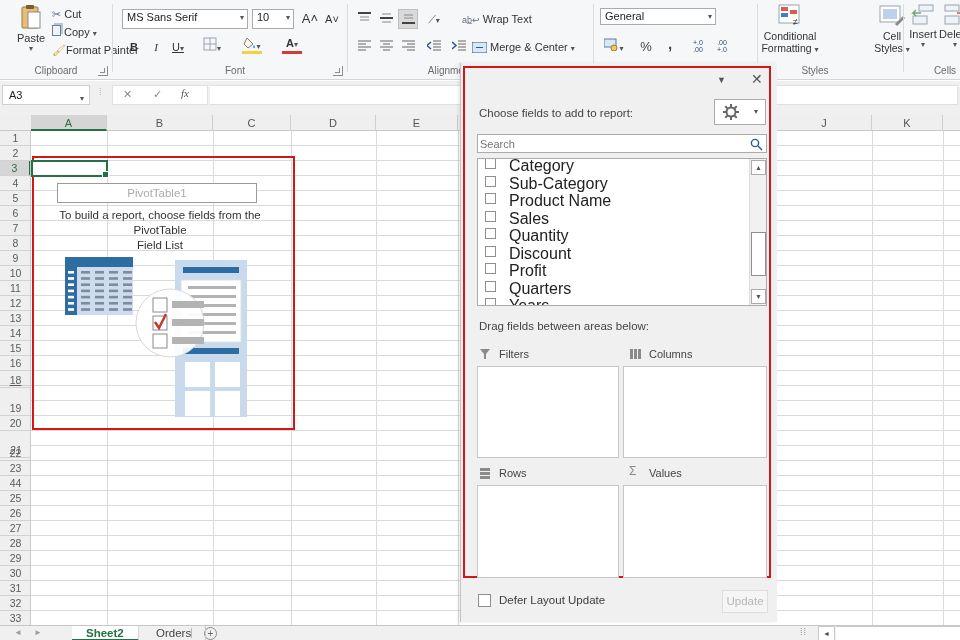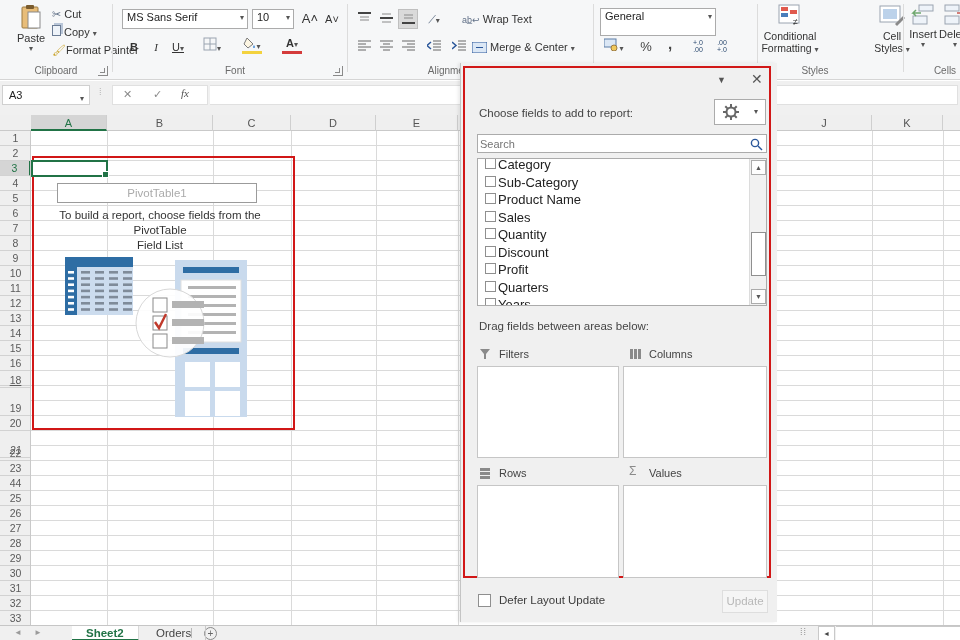--- a/index.html
+++ b/index.html
@@ -55,21 +55,21 @@
   #pane { left:460px; top:63px; width:317px; height:559px; background:#f0f0f0; border-left:1px solid #c4c4c4; box-shadow:-2px 0 3px rgba(0,0,0,.08); }
   #pane .ttl { position:absolute; left:18px; top:10px; font-size:17px; color:#217346; }
   #pane-close { position:absolute; left:290px; top:8px; font-size:14px; color:#555; }
   #pane-caret { position:absolute; left:256px; top:12px; font-size:9px; color:#555; }
   #gearbtn { position:absolute; left:253px; top:36px; width:52px; height:26px; background:#fff; border:1px solid #ababab; }
   #searchbox { position:absolute; left:16px; top:71px; width:290px; height:19px; background:#fff; border:1px solid #ababab; }
   #searchbox input { position:absolute; left:2px; top:1px; width:262px; height:15px; border:none; outline:none; font-size:11px; color:#555; font-family:inherit; }
   #fieldlist { position:absolute; left:16px; top:95px; width:290px; height:148px; background:#fff; border:1px solid #ababab; overflow:hidden; }
   .fitem { position:absolute; left:0; width:268px; height:17.5px; }
   .fitem .cb { position:absolute; left:7px; top:3px; width:11px; height:11px; background:#fff; border:1px solid #8f8f8f; }
-  .fitem .ftxt { position:absolute; left:20px; top:2px; font-size:13px; color:#222; }
+  .fitem .ftxt { position:absolute; left:31px; top:2px; font-size:16px; color:#222; }
   #flist-sb { position:absolute; right:0; top:0; width:17px; height:146px; background:#f1f1f1; border-left:1px solid #dcdcdc; }
   .sb-btn { position:absolute; left:1px; width:15px; height:15px; background:#fdfdfd; border:1px solid #ababab; text-align:center; line-height:13px; font-size:7px; color:#555; }
   #sb-thumb { position:absolute; left:1px; top:73px; width:15px; height:44px; background:#fff; border:1px solid #8f8f8f; }
   .drag-prompt { position:absolute; left:18px; top:257px; font-size:11.5px; color:#444; }
   .area-label { position:absolute; font-size:11px; color:#444; }
   .area-icon { position:absolute; width:12px; height:12px; }
   .area-box { position:absolute; background:#fff; border:1px solid #c6c6c6; }
   #defer-cb { position:absolute; left:17px; top:531px; width:13px; height:13px; background:#fff; border:1px solid #8f8f8f; }
   #defer-lbl { position:absolute; left:38px; top:531px; font-size:11.5px; color:#3c3c3c; }
   #update-btn { position:absolute; left:261px; top:527px; width:46px; height:23px; background:#f5f5f5; border:1px solid #dedede; color:#b8b8b8; text-align:center; line-height:21px; font-size:11.5px; }
@@ -178,21 +178,21 @@
           <line x1="6" y1="7" x2="14" y2="7" stroke="#666"></line>
           <line x1="6" y1="10" x2="14" y2="10" stroke="#666"></line>
         </svg></div>
     <div class="smallbtn" style="left:472px;top:39px;"><svg width="15" height="11" viewBox="0 0 15 11" style="vertical-align:-2px;">
           <rect x="0" y="0" width="15" height="11" fill="#dbe7f5" stroke="#2b579a"></rect>
           <line x1="4" y1="5.5" x2="11" y2="5.5" stroke="#2b579a"></line>
         </svg> <span>Merge &amp; Center</span> <span class="caret">▾</span></div>
     <div class="grp-label" style="left:420px;width:60px;">Alignment</div>
     <div class="rib-sep" style="left:593px;"></div>
 
-    <div class="combo" style="left:600px;top:8px;width:116px;height:28px;"><span>General</span><span class="caret">▾</span></div>
+    <div class="combo" style="left:600px;top:8px;width:116px;height:17px;"><span>General</span><span class="caret">▾</span></div>
     <div class="tbtn" style="left:600px;top:37px;width:28px;"><svg width="15" height="13" viewBox="0 0 15 13">
           <rect x="0" y="1" width="12" height="8" fill="#dbe7f5" stroke="#5b7da6"></rect>
           <circle cx="10" cy="10" r="3" fill="#f0c95c" stroke="#9c7b43"></circle>
         </svg><span class="caret">▾</span></div>
     <div class="tbtn" style="left:636px;top:37px;font-size:13px;color:#444;"><span>%</span></div>
     <div class="tbtn" style="left:660px;top:34px;font-size:15px;font-weight:bold;color:#444;"><span>,</span></div>
     <div class="tbtn tiny2" style="left:688px;top:39px;"><span>+.0
 .00</span></div>
     <div class="tbtn tiny2" style="left:712px;top:39px;"><span>.00
 +.0</span></div>

